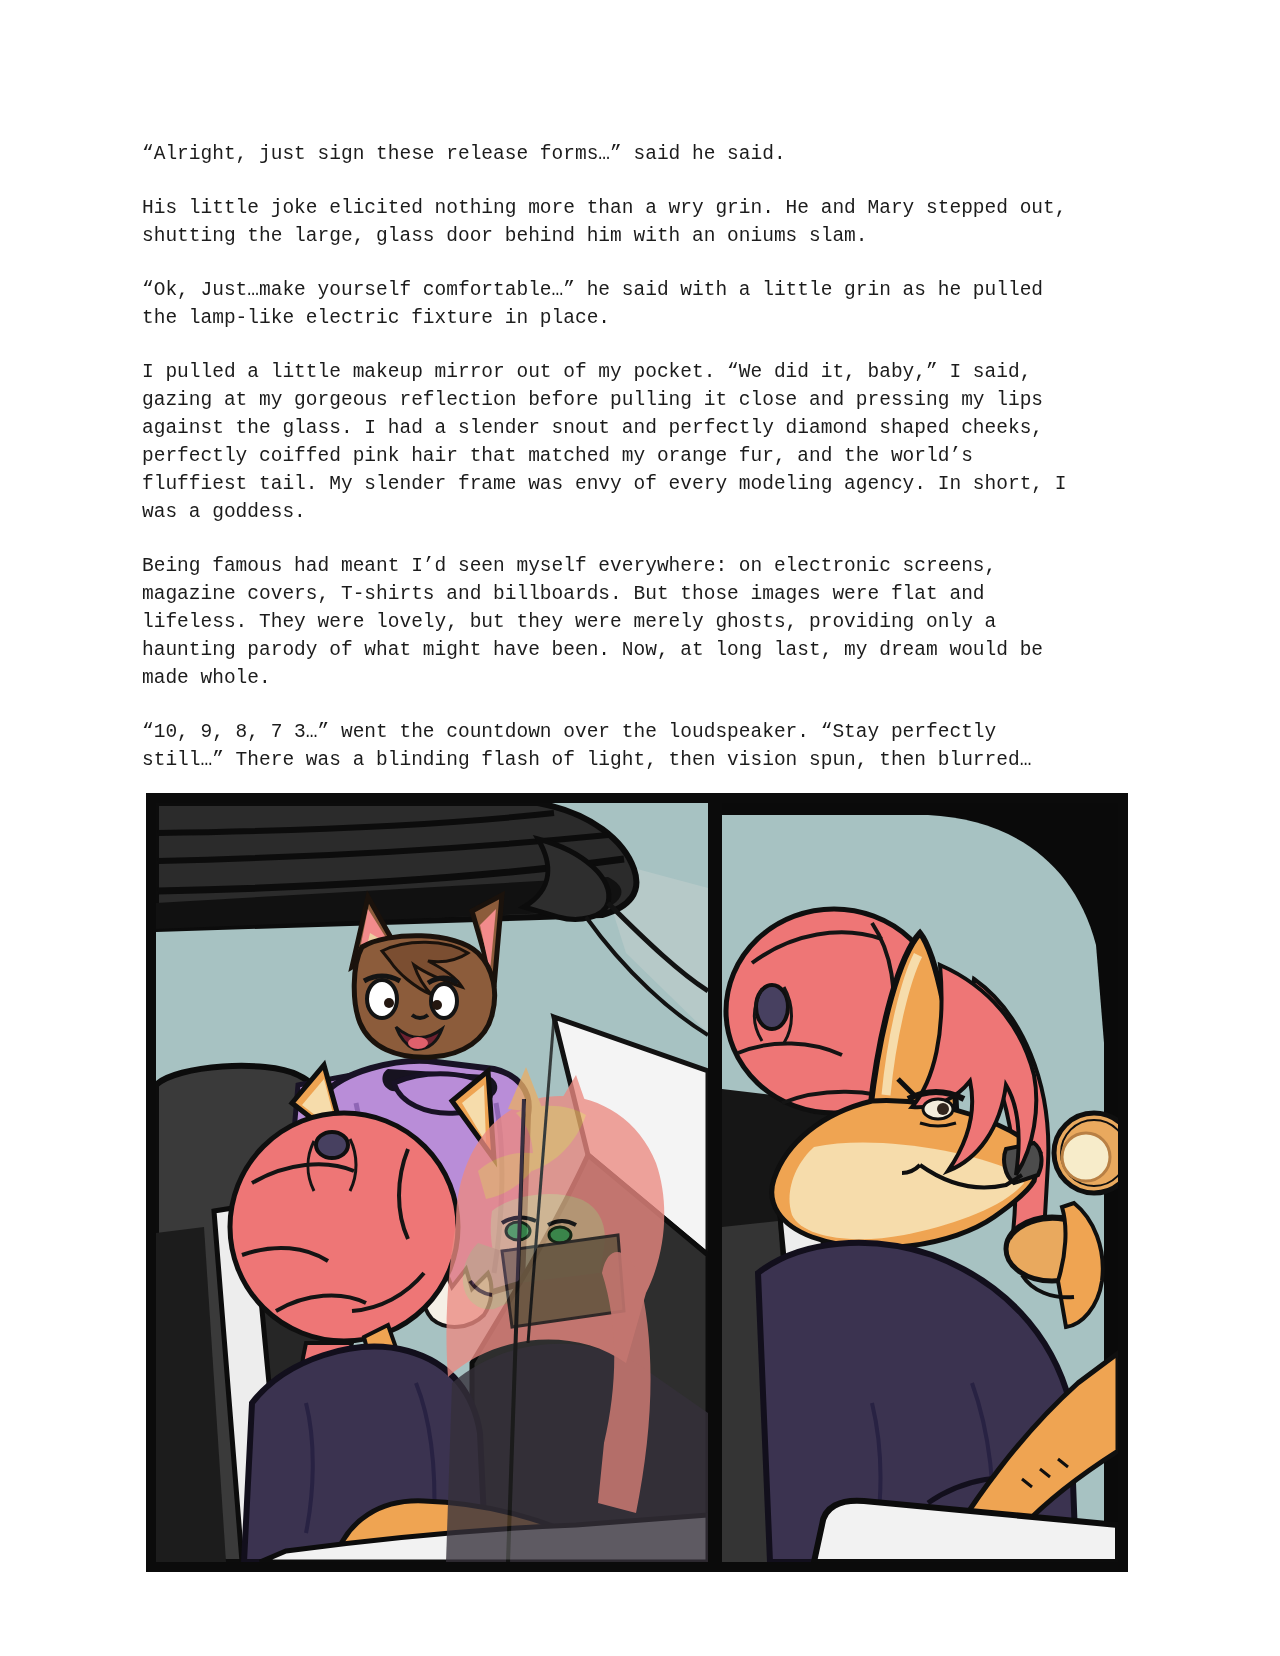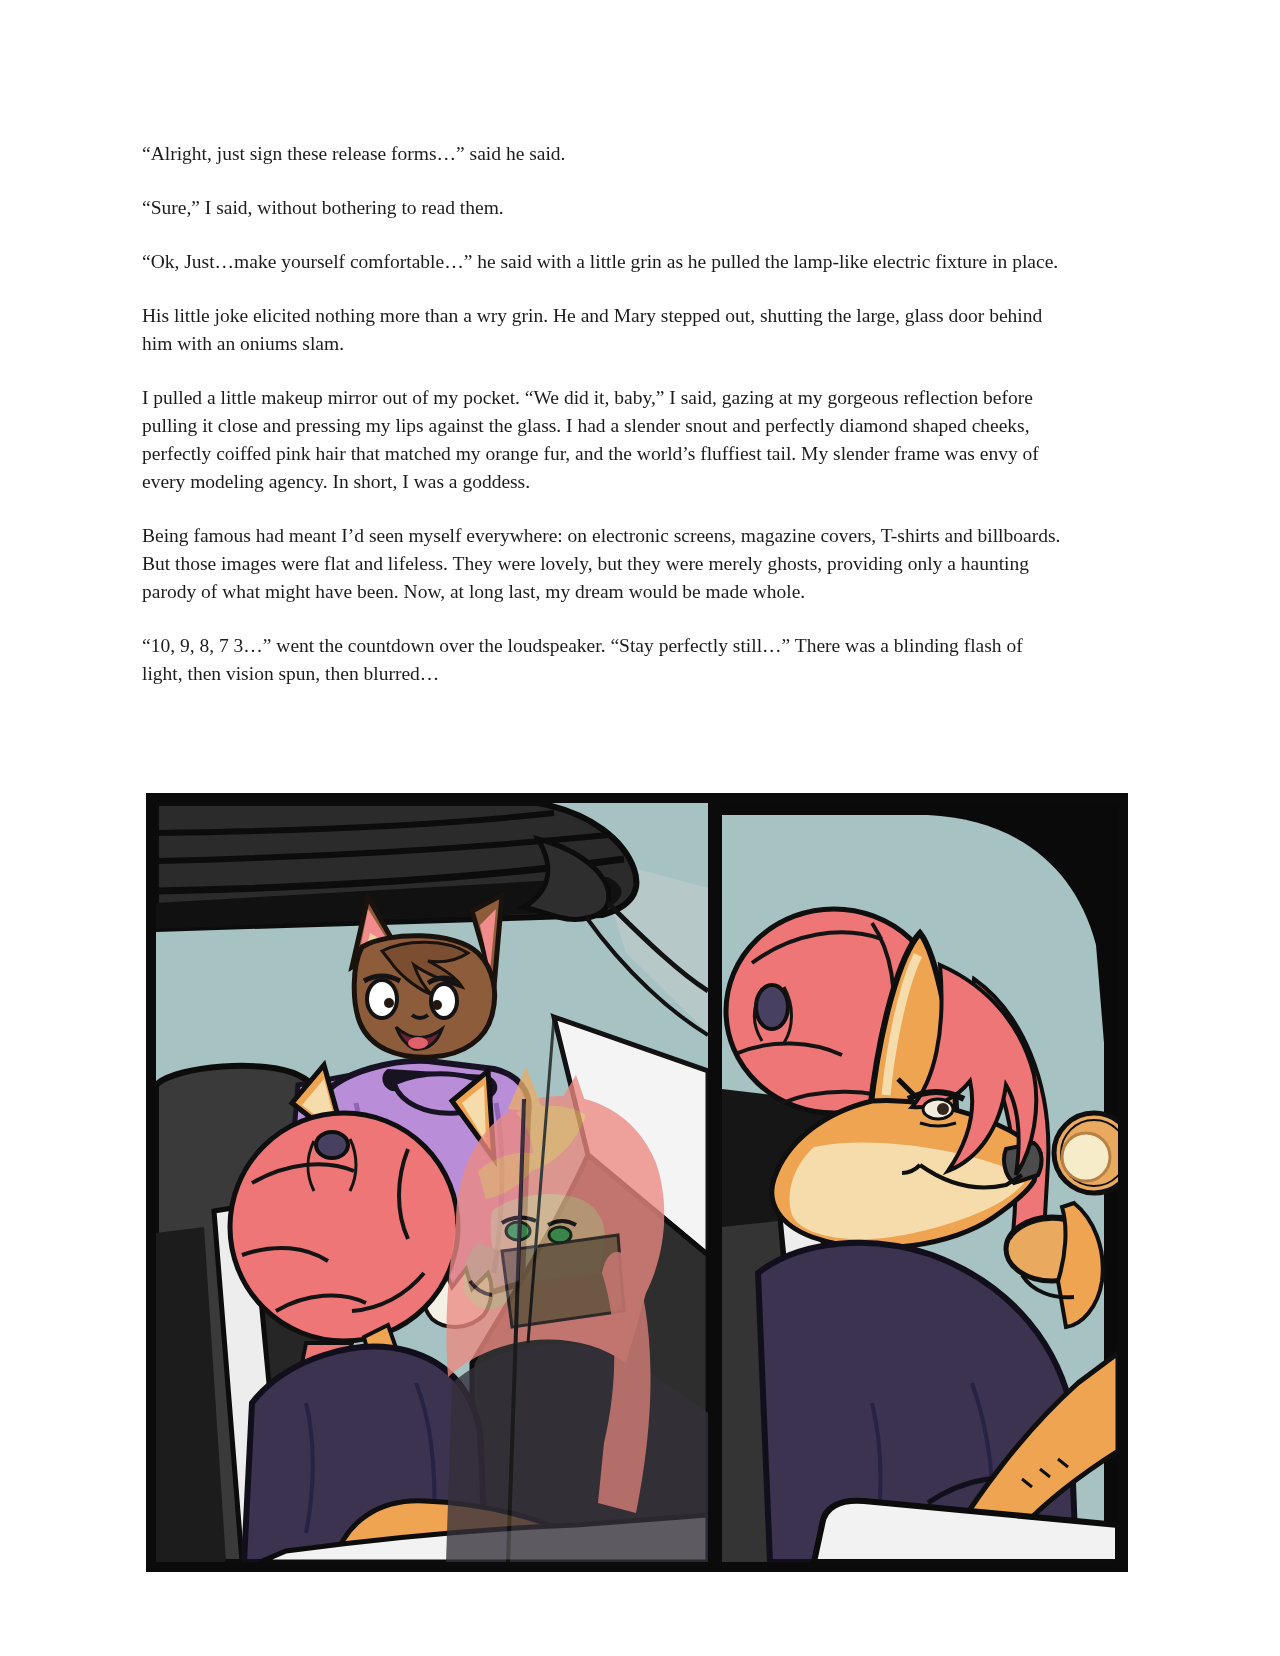--- a/index.html
+++ b/index.html
@@ -1,20 +1,20 @@
 <!DOCTYPE html>
 <html><head>
 <meta charset="utf-8">
 <style>
   html,body{margin:0;padding:0;background:#ffffff;}
   .page{
     position:relative;
     width:1280px;height:1656px;
     background:#ffffff;
-    font-family:Liberation Serif, serif;
+    font-family:Liberation Mono, monospace;
     overflow:hidden;
   }
   .story{
     position:absolute;
     left:142px;top:140px;width:925px;
     font-size:19.5px;line-height:28px;
     color:#1c1c1c;
   }
   .story p{margin:0 0 26px 0;}
   .comic{
@@ -24,23 +24,22 @@
   }
   .comic svg{display:block;width:982px;height:779px;}
 </style>
 </head>
 <body>
 
 <div class="page">
 
   <div class="story">
     <p>“Alright, just sign these release forms…” said he said.</p>
-    <p>“Sure,” I said, without bothering to read them.</p>
+    <p>His little joke elicited nothing more than a wry grin. He and Mary stepped out, shutting the large, glass door behind him with an oniums slam.</p>
     <p>“Ok, Just…make yourself comfortable…” he said with a little grin as he pulled the lamp-like electric fixture in place.</p>
-    <p>His little joke elicited nothing more than a wry grin. He and Mary stepped out, shutting the large, glass door behind him with an oniums slam.</p>
     <p>I pulled a little makeup mirror out of my pocket. “We did it, baby,” I said, gazing at my gorgeous reflection before pulling it close and pressing my lips against the glass. I had a slender snout and perfectly diamond shaped cheeks, perfectly coiffed pink hair that matched my orange fur, and the world’s fluffiest tail. My slender frame was envy of every modeling agency. In short, I was a goddess.</p>
     <p>Being famous had meant I’d seen myself everywhere: on electronic screens, magazine covers, T-shirts and billboards. But those images were flat and lifeless. They were lovely, but they were merely ghosts, providing only a haunting parody of what might have been. Now, at long last, my dream would be made whole.</p>
     <p>“10, 9, 8, 7 3…” went the countdown over the loudspeaker. “Stay perfectly still…” There was a blinding flash of light, then vision spun, then blurred…</p>
   </div>
 
   <figure class="comic" aria-label="Two-panel comic inside a car. Left panel: a brown-furred mouse in a purple turtleneck smiles from the next seat; a fox with a pink ponytail bun, seen from behind in a dark shirt, faces a translucent green-eyed reflection of herself in the glass beside a white reflector card. Right panel: close-up of the pink-ponytailed fox smiling in profile while holding an open tan makeup compact against the teal car window.">
     <svg viewBox="0 0 982 779" xmlns="http://www.w3.org/2000/svg">
       <defs>
         <clipPath id="clipL">
             <rect x="0" y="0" width="552" height="759"></rect>

